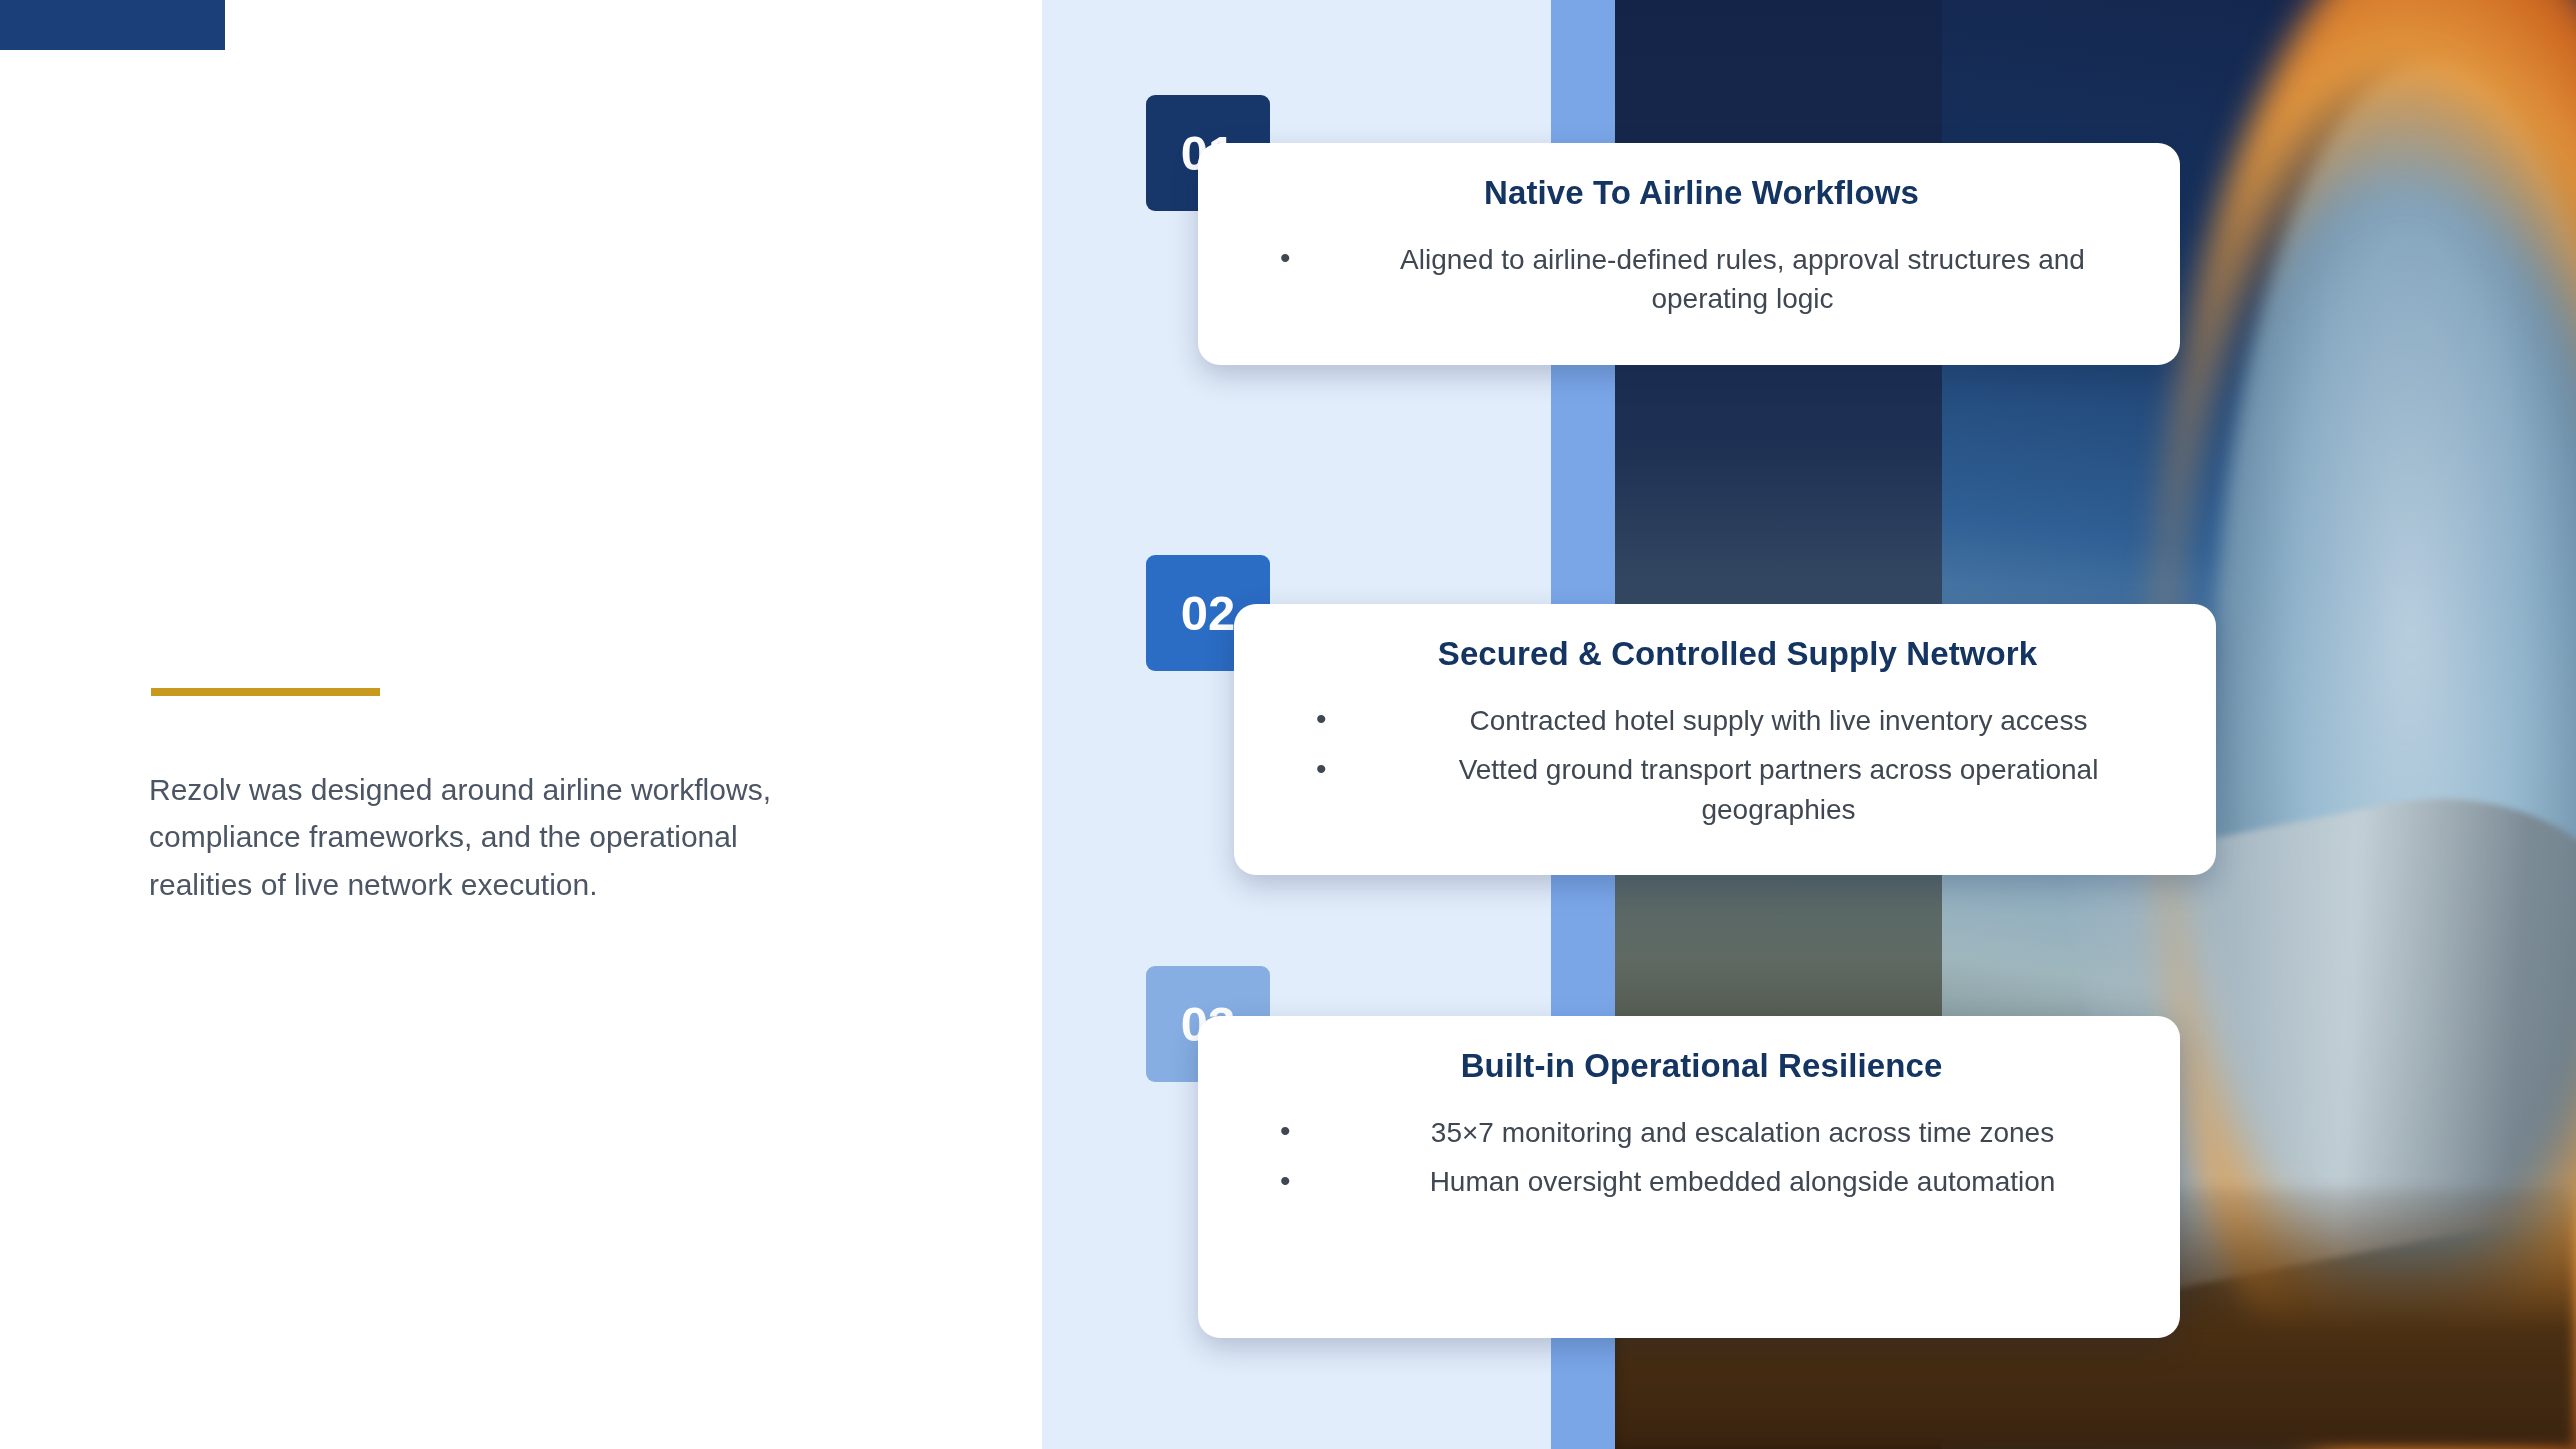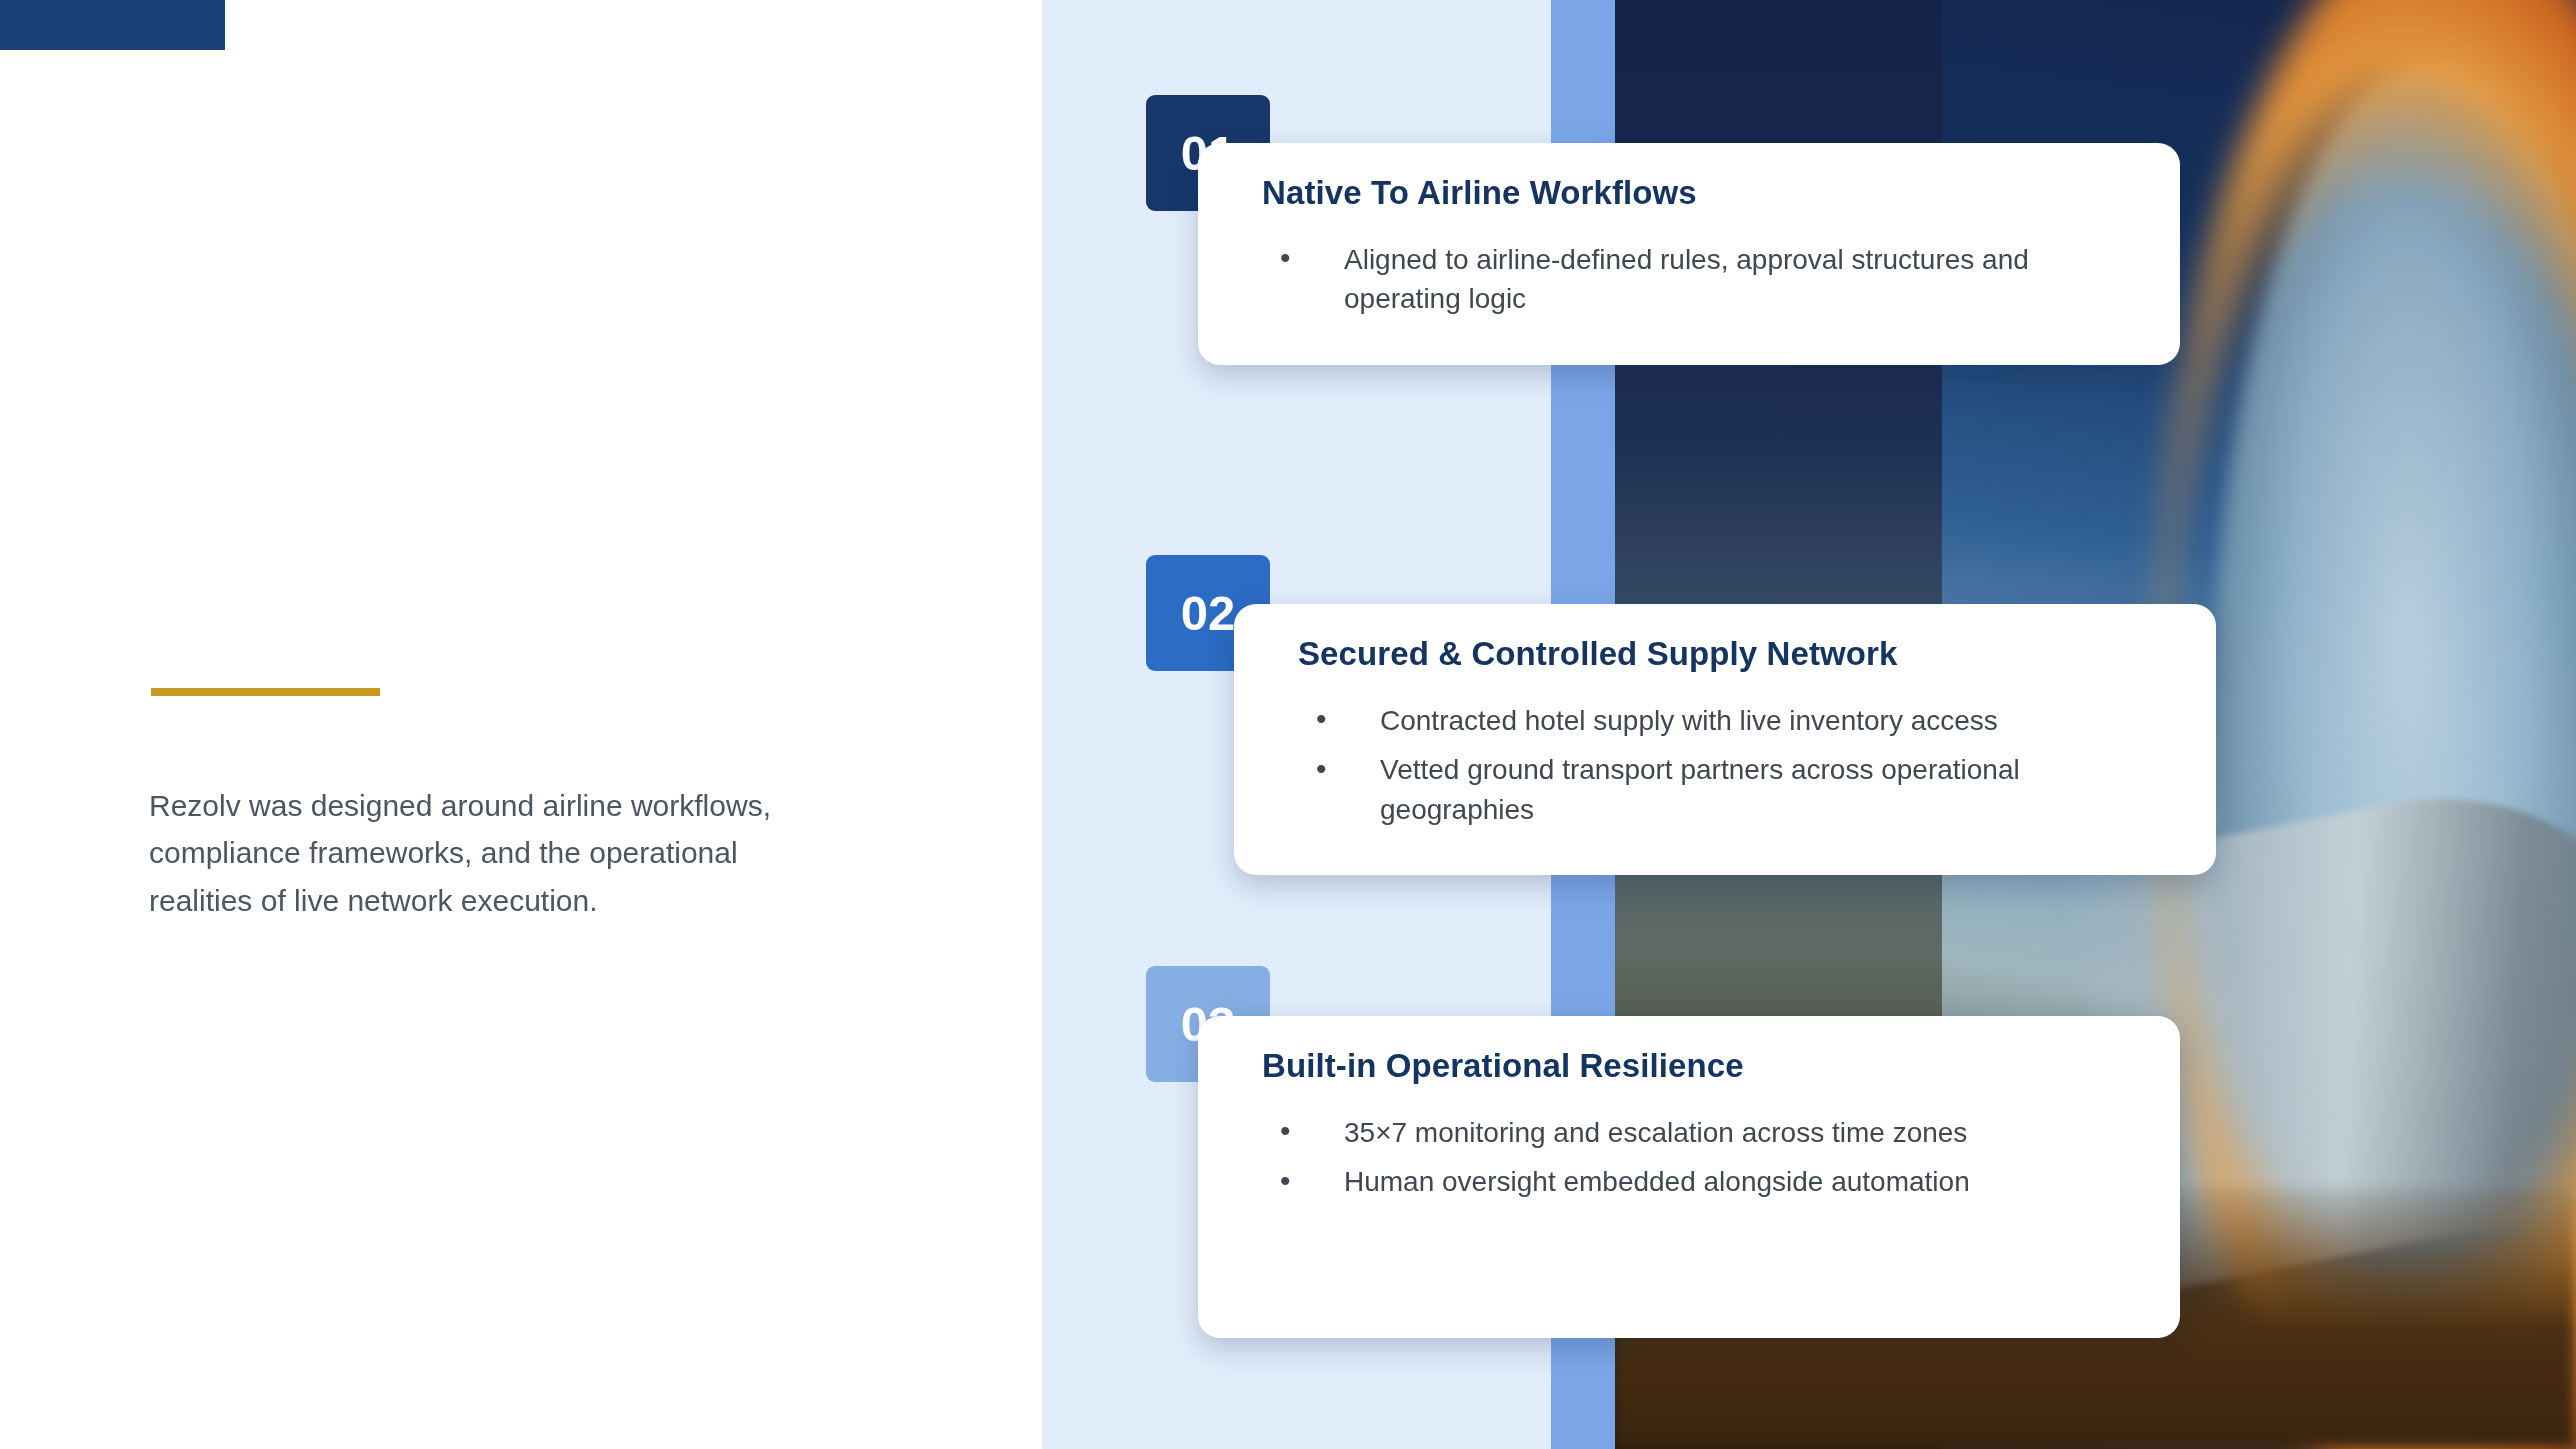--- a/index.html
+++ b/index.html
@@ -114,21 +114,20 @@
     width: 229px; height: 8.4px;
     background: #c8991f;
   }
   .subtitle {
     position: absolute;
     left: 149px; top: 766px;
     width: 663px;
     font-size: 30px;
     line-height: 1.58;
     color: #4b5563;
-    margin-top: 16px;
   }
 
   
   .badge {
     position: absolute;
     width: 124px; height: 116px;
     border-radius: 9px;
     color: #ffffff;
     font-size: 49px;
     font-weight: bold;
@@ -143,20 +142,21 @@
 
   .card {
     position: absolute;
     left: 1198px;
     width: 982px;
     background: #ffffff;
     border-radius: 22px;
     box-shadow: 0 10.3px 28px rgba(18, 38, 74, 0.22);
     z-index: 4;
     padding: 31px 39px 36px 64px;
+    text-align: center;
   }
   .card.c1 { top: 143px; min-height: 219px; }
   .card.c2 { top: 604px; min-height: 200px; margin-left: 36px; }
   .card.c3 { top: 1016px; min-height: 322px; }
 
   .card h3 {
     font-size: 33px;
     font-weight: bold;
     color: #143462;
     margin-bottom: 28px;

